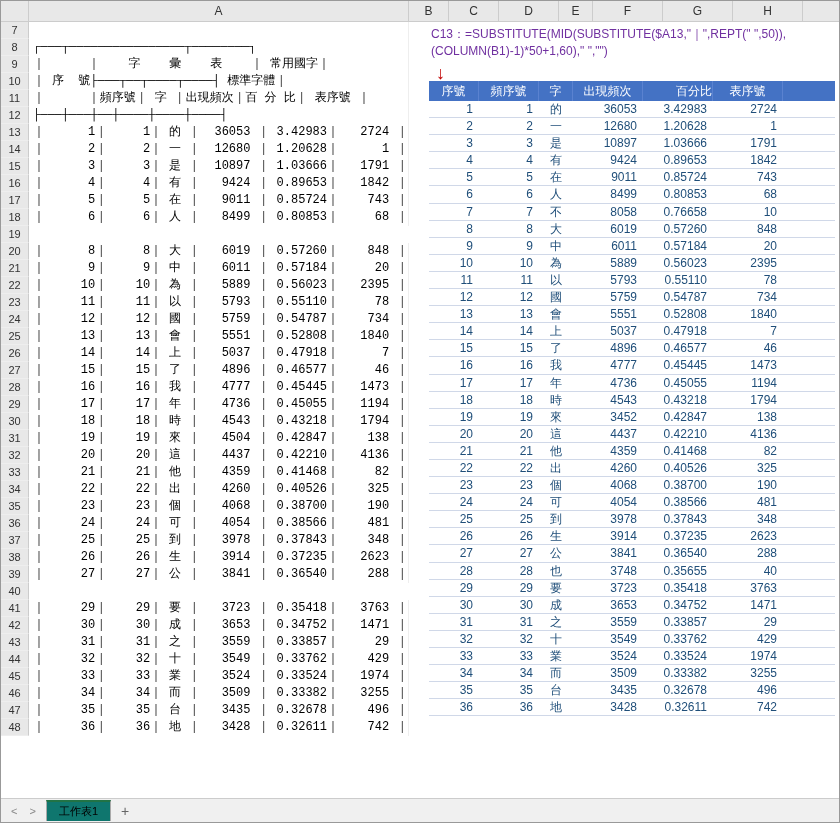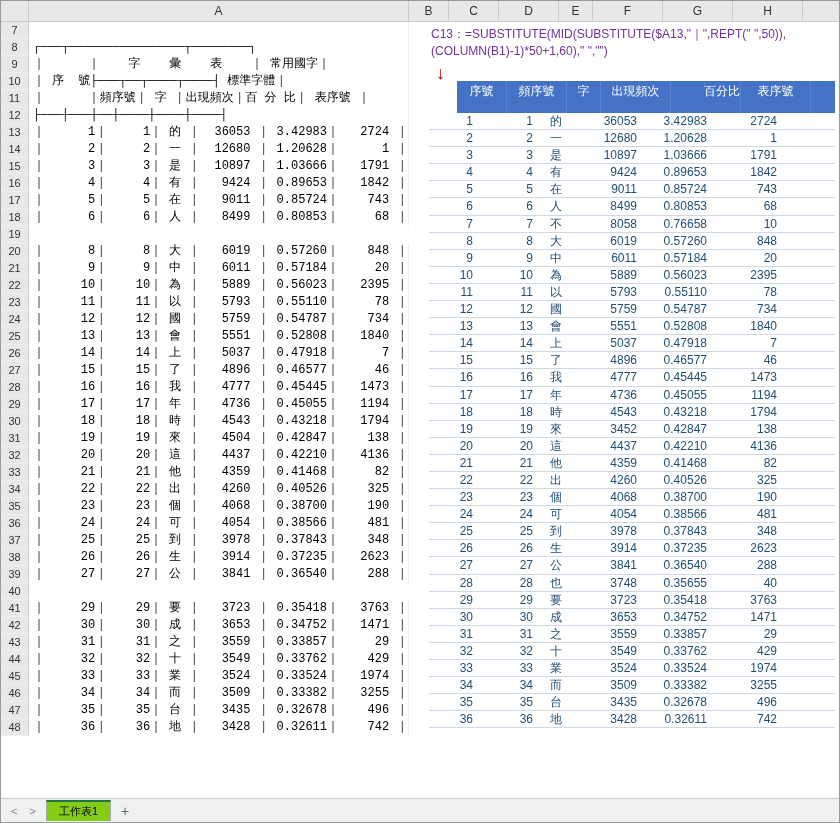--- a/index.html
+++ b/index.html
@@ -9,29 +9,29 @@
 .row-num-spacer { width: 28px; border-right: 1px solid #ccc; background: #e8e8e8; }
 .col-header { text-align: center; padding: 3px 0; border-right: 1px solid #ccc; color: #333; font-size: 12px; }
 .chA { width: 380px; } .chB { width: 40px; } .chC { width: 50px; } .chD { width: 60px; } .chE { width: 34px; } .chF { width: 70px; } .chG { width: 70px; } .chH { width: 70px; }
 .grid-body { flex: 1; overflow: hidden; }
 .grid-row { display: flex; height: 17px; line-height: 17px; }
 .row-num { width: 28px; text-align: center; background: #e8e8e8; border-right: 1px solid #ccc; border-bottom: 1px solid #eee; color: #333; font-size: 11px; }
 .colA { width: 380px; font-family: "Courier New", monospace; white-space: pre; padding-left: 4px; font-size: 12px; border-right: 1px solid #eee; }
 .formula-box { position: absolute; left: 428px; top: 23px; width: 400px; color: #7030a0; font-size: 12px; line-height: 1.4; padding: 2px; }
 .arrow { position: absolute; left: 435px; top: 62px; color: #c00000; font-size: 18px; font-weight: bold; }
 .parsed-table { position: absolute; left: 428px; top: 80px; width: 406px; }
-.parsed-header { display: flex; background: #4472c4; color: #fff; height: 32px; line-height: 20px; margin-left: 28px; }
+.parsed-header { display: flex; background: #4472c4; color: #fff; height: 20px; line-height: 20px; }
 .ph { text-align: center; font-size: 12px; border-right: 1px solid #5a82d0; }
 .pc1 { width: 50px; } .pc2 { width: 60px; } .pc3 { width: 34px; } .pc4 { width: 70px; } .pc5 { width: 70px; text-align: right; } .pc6 { width: 70px; }
 .parsed-row { display: flex; height: 17.1px; line-height: 17px; border-bottom: 1px solid #d0d8e8; }
 .pd { text-align: right; padding-right: 6px; color: #1f4e79; font-size: 12px; }
 .pd.c { text-align: center; padding-right: 0; }
 .sheet-tabs { position: absolute; bottom: 0; left: 0; right: 0; height: 24px; background: #f0f0f0; border-top: 1px solid #ccc; display: flex; align-items: center; padding-left: 4px; }
 .tab-nav { padding: 0 6px; color: #888; cursor: pointer; font-size: 11px; }
-.sheet-tab { background: #84cc16; border: 1px solid #aaa; border-bottom: none; padding: 2px 12px; font-size: 11px; margin-left: 4px; border-top: 2px solid #217346; }
+.sheet-tab { background: #0f766e; border: 1px solid #aaa; border-bottom: none; padding: 2px 12px; font-size: 11px; margin-left: 4px; border-top: 2px solid #217346; }
 .add-sheet { padding: 0 10px; color: #666; cursor: pointer; font-size: 14px; }
 </style>
 </head>
 <body>
 
 <div class="spreadsheet">
   <div class="col-headers">
     <div class="row-num-spacer"></div>
     <div id="col-headers-container" style="display: flex;">
         <div class="col-header chA">A</div>

